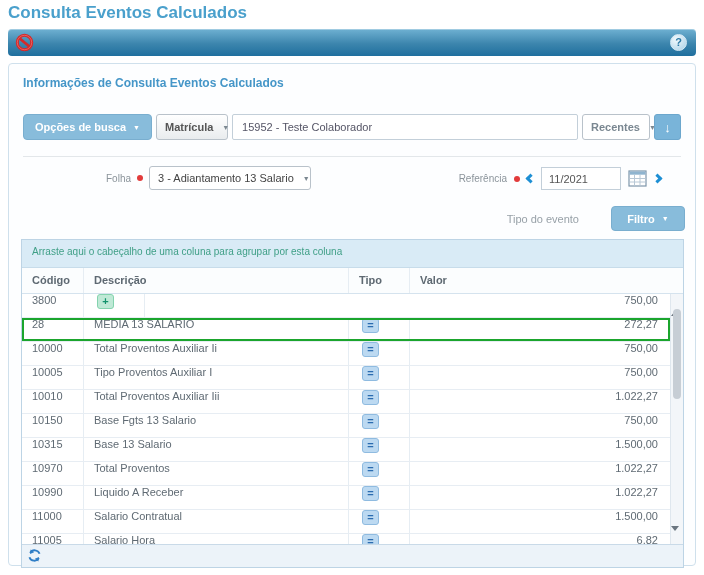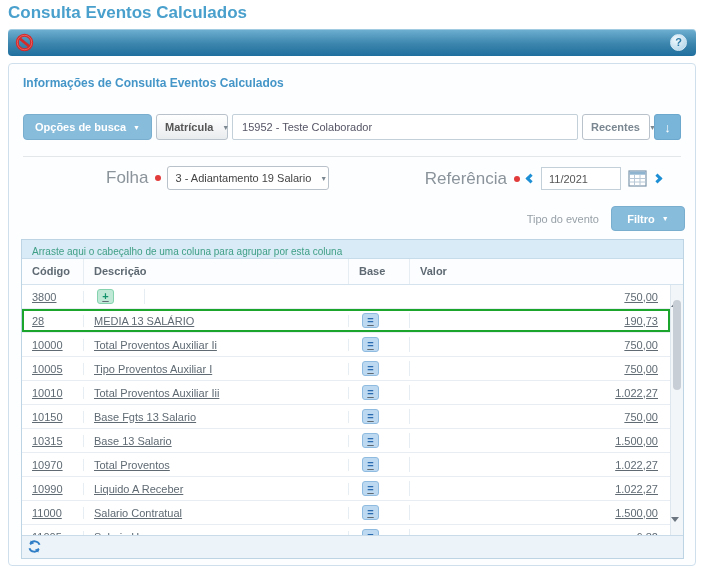--- a/index.html
+++ b/index.html
@@ -55,54 +55,54 @@
     flex:1; height:26px; border:1px solid #c3cfd9; border-radius:2px;
     font-size:11px; color:#556; padding:0 9px; font-family:inherit; outline:none;
   }
   .recents { width:68px; color:#7a8791; background:#fff; }
   .btn-go {
     width:27px; height:26px; background:#79b4d9; border:1px solid #6ca7cd; border-radius:3px;
     color:#fff; font-size:13px; font-weight:bold; cursor:pointer; font-family:inherit;
   }
   .divider { position:absolute; left:14px; right:14px; top:92px; border-top:1px solid #e3e7ea; }
   
-  .field-label { font-size:17px; color:#8b949b;text-align:center; }
+  .field-label { font-size:10px; color:#8b949b;text-align:center; }
   .req-dot { width:6px; height:6px; border-radius:50%; background:#e23b3b; display:inline-block; }
   .folha-group { position:absolute; left:97px; top:102px; display:flex; align-items:center; gap:6px; }
   .folha-select { width:162px; height:24px; font-weight:normal; color:#444; background:#fff; }
   .ref-group { position:absolute; right:34px; top:103px; display:flex; align-items:center; gap:7px; }
   .chev { width:7px; height:7px; border-left:3px solid #1d8fd4; border-bottom:3px solid #1d8fd4; cursor:pointer; }
   .chev.left  { transform:rotate(45deg); }
   .chev.right { transform:rotate(-135deg); }
   .ref-input { width:80px; height:23px; border:1px solid #c3cfd9; font-size:11px; color:#555; padding:0 7px; font-family:inherit; outline:none; }
   .cal-btn { width:19px; height:17px; cursor:pointer; }
   
   .filtro-row { position:absolute; right:10px; top:142px; display:flex; align-items:center; gap:12px; }
   .tipo-label { font-size:11px; color:#98a1a8; }
-  .btn-filtro { width:74px; height:25px; justify-content:center; }
+  .btn-filtro { width:74px; height:25px; justify-content:center;margin-left:20px; }
   
   .grid { position:absolute; left:12px; top:175px; width:663px; border:1px solid #bdd4e5; background:#fff; }
   .group-hint {
-    height:19px; line-height:23px; background:#d9ebf6; color:#3f9f86;
+    height:28px; line-height:23px; background:#d9ebf6; color:#3f9f86;
     font-size:10px; padding-left:10px; border-bottom:1px solid #c7dcea;
     white-space:nowrap; overflow:hidden;
   }
   .grid-header { display:flex; height:26px; background:#fbfdfe; border-bottom:1px solid #d5e3ee; }
   .grid-header .cell { font-weight:bold; color:#5e6972; font-size:11px; line-height:25px; }
   .cell { padding-left:10px; border-right:1px solid #e6edf3; overflow:hidden; white-space:nowrap; }
   .c-codigo { width:62px; }
   .c-desc   { width:265px; }
   .c-tipo   { width:61px; }
   .c-valor  { flex:1; border-right:none; }
   .c-scroll { width:13px; border-right:none; padding:0; }
   .grid-body { position:relative; height:250px; overflow:hidden; }
   .grid-row {
-    display:flex; height:24px; align-items:center; background:#fff;
+    display:flex; height:24px; background:#fff;
     border-bottom:1px solid #e7edf3; width:calc(100% - 13px);
-    font-size:11px; color:#5f6a73; position:relative; cursor:pointer;text-decoration:underline;
+    font-size:11px; color:#5f6a73; position:relative; cursor:pointer;
   }
   .grid-row .c-valor { text-align:right; padding-right:12px; }
   .grid-row.highlighted::after {
     content:''; position:absolute; inset:0; border:2px solid #1ba52d; pointer-events:none;
   }
   .tipo-icon {
     width:17px; height:15px; border-radius:3px; font-size:11px; font-weight:bold;
     display:flex; align-items:center; justify-content:center; margin-left:3px; line-height:1;
   }
   .tipo-icon.plus   { background:#bfe9d6; border:1px solid #84d3ae; color:#13926c; }
@@ -173,21 +173,21 @@
         <span>↓</span>
       </button>
     </div>
 
     <div class="divider"></div>
 
     <div class="folha-group">
       <span class="field-label">Folha</span>
       <span class="req-dot"></span>
       <div class="select folha-select">
-        <span>3 - Adiantamento 19 Salario</span>
+        <span>3 - Adiantamento 13 Salario</span>
         <span class="caret">▼</span>
       </div>
     </div>
 
     <div class="ref-group">
       <span class="field-label">Referência</span>
       <span class="req-dot"></span>
       <span class="chev left"></span>
       <input class="ref-input" type="text" value="11/2021" style="">
       <span class="cal-btn">
@@ -209,39 +209,39 @@
         <span>Filtro</span>
         <span class="caret">▼</span>
       </button>
     </div>
 
     <div class="grid">
       <div class="group-hint">Arraste aqui o cabeçalho de uma coluna para agrupar por esta coluna</div>
       <div class="grid-header">
         <div class="cell c-codigo">Código</div>
         <div class="cell c-desc">Descrição</div>
-        <div class="cell c-tipo">Base</div>
+        <div class="cell c-tipo">Tipo</div>
         <div class="cell c-valor">Valor</div>
         <div class="cell c-scroll"></div>
       </div>
       <div class="grid-body" id="grid-rows">
         <div class="grid-row">
             <div class="cell c-codigo">3800</div>
             <div class="cell c-tipo">
               <span class="tipo-icon plus">+</span>
             </div>
             <div class="cell c-valor">750,00</div>
           </div>
           <div class="grid-row highlighted">
             <div class="cell c-codigo">28</div>
             <div class="cell c-desc">MEDIA 13 SALÁRIO</div>
             <div class="cell c-tipo">
               <span class="tipo-icon equals">=</span>
             </div>
-            <div class="cell c-valor">190,73</div>
+            <div class="cell c-valor">272,27</div>
           </div>
           <div class="grid-row">
             <div class="cell c-codigo">10000</div>
             <div class="cell c-desc">Total Proventos Auxiliar Ii</div>
             <div class="cell c-tipo">
               <span class="tipo-icon equals">=</span>
             </div>
             <div class="cell c-valor">750,00</div>
           </div>
           <div class="grid-row">

